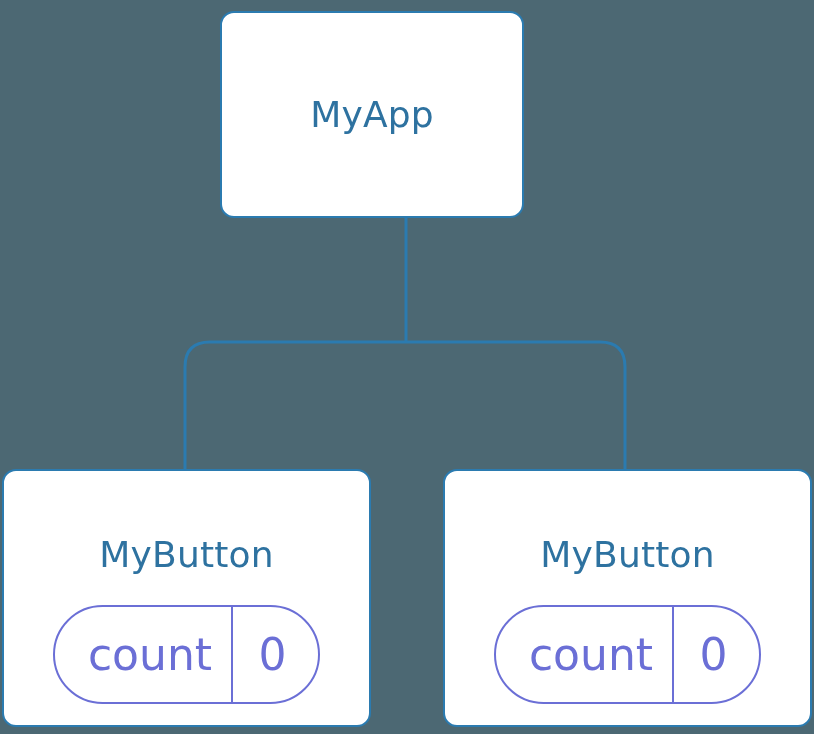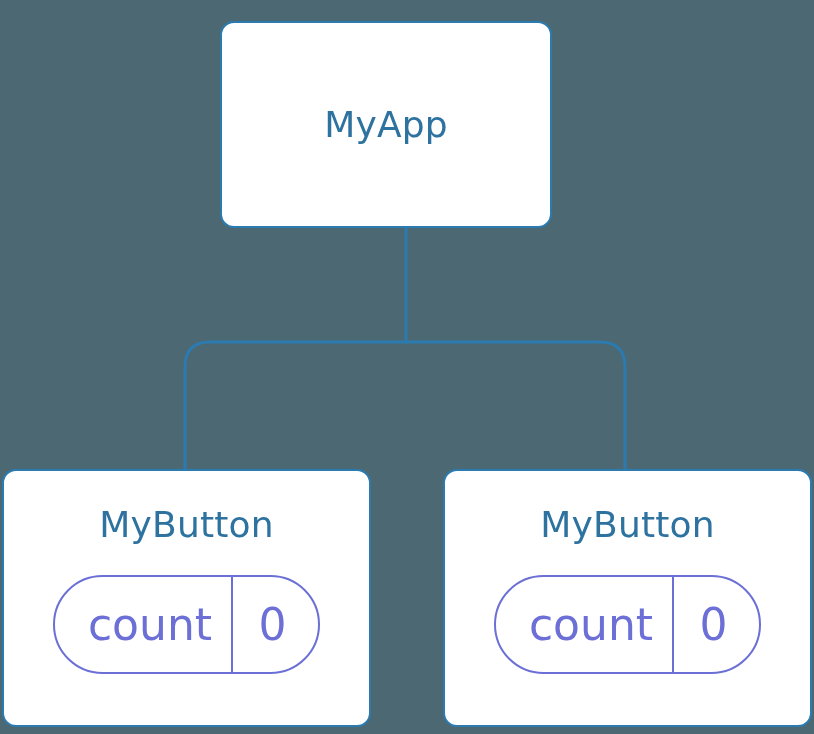--- a/index.html
+++ b/index.html
@@ -46,37 +46,37 @@
     color: #2e72a0;
     font-size: 36px;
     line-height: 1;
     letter-spacing: 0.2px;
     white-space: nowrap;
   }
 
   
   #node-root {
     left: 220px;
-    top: 21px;
-    width: 332px;
+    top: 11px;
+    width: 304px;
     height: 207px;
     justify-content: center;
   }
 
   
   .node-child {
     top: 469px;
     width: 369px;
     height: 258px;
     justify-content: flex-start;
   }
   #node-child-0 { left: 2px; }
   #node-child-1 { left: 443px; }
   .node-child .node-title {
-    margin-top: 36px;
+    margin-top: 66px;
     text-align: center;
   }
 
   
   .state-pill {
     position: relative;
     margin-top: 32px;
     height: 99px;
     width: 267px;
     border: 2px solid #6b6fd6;

